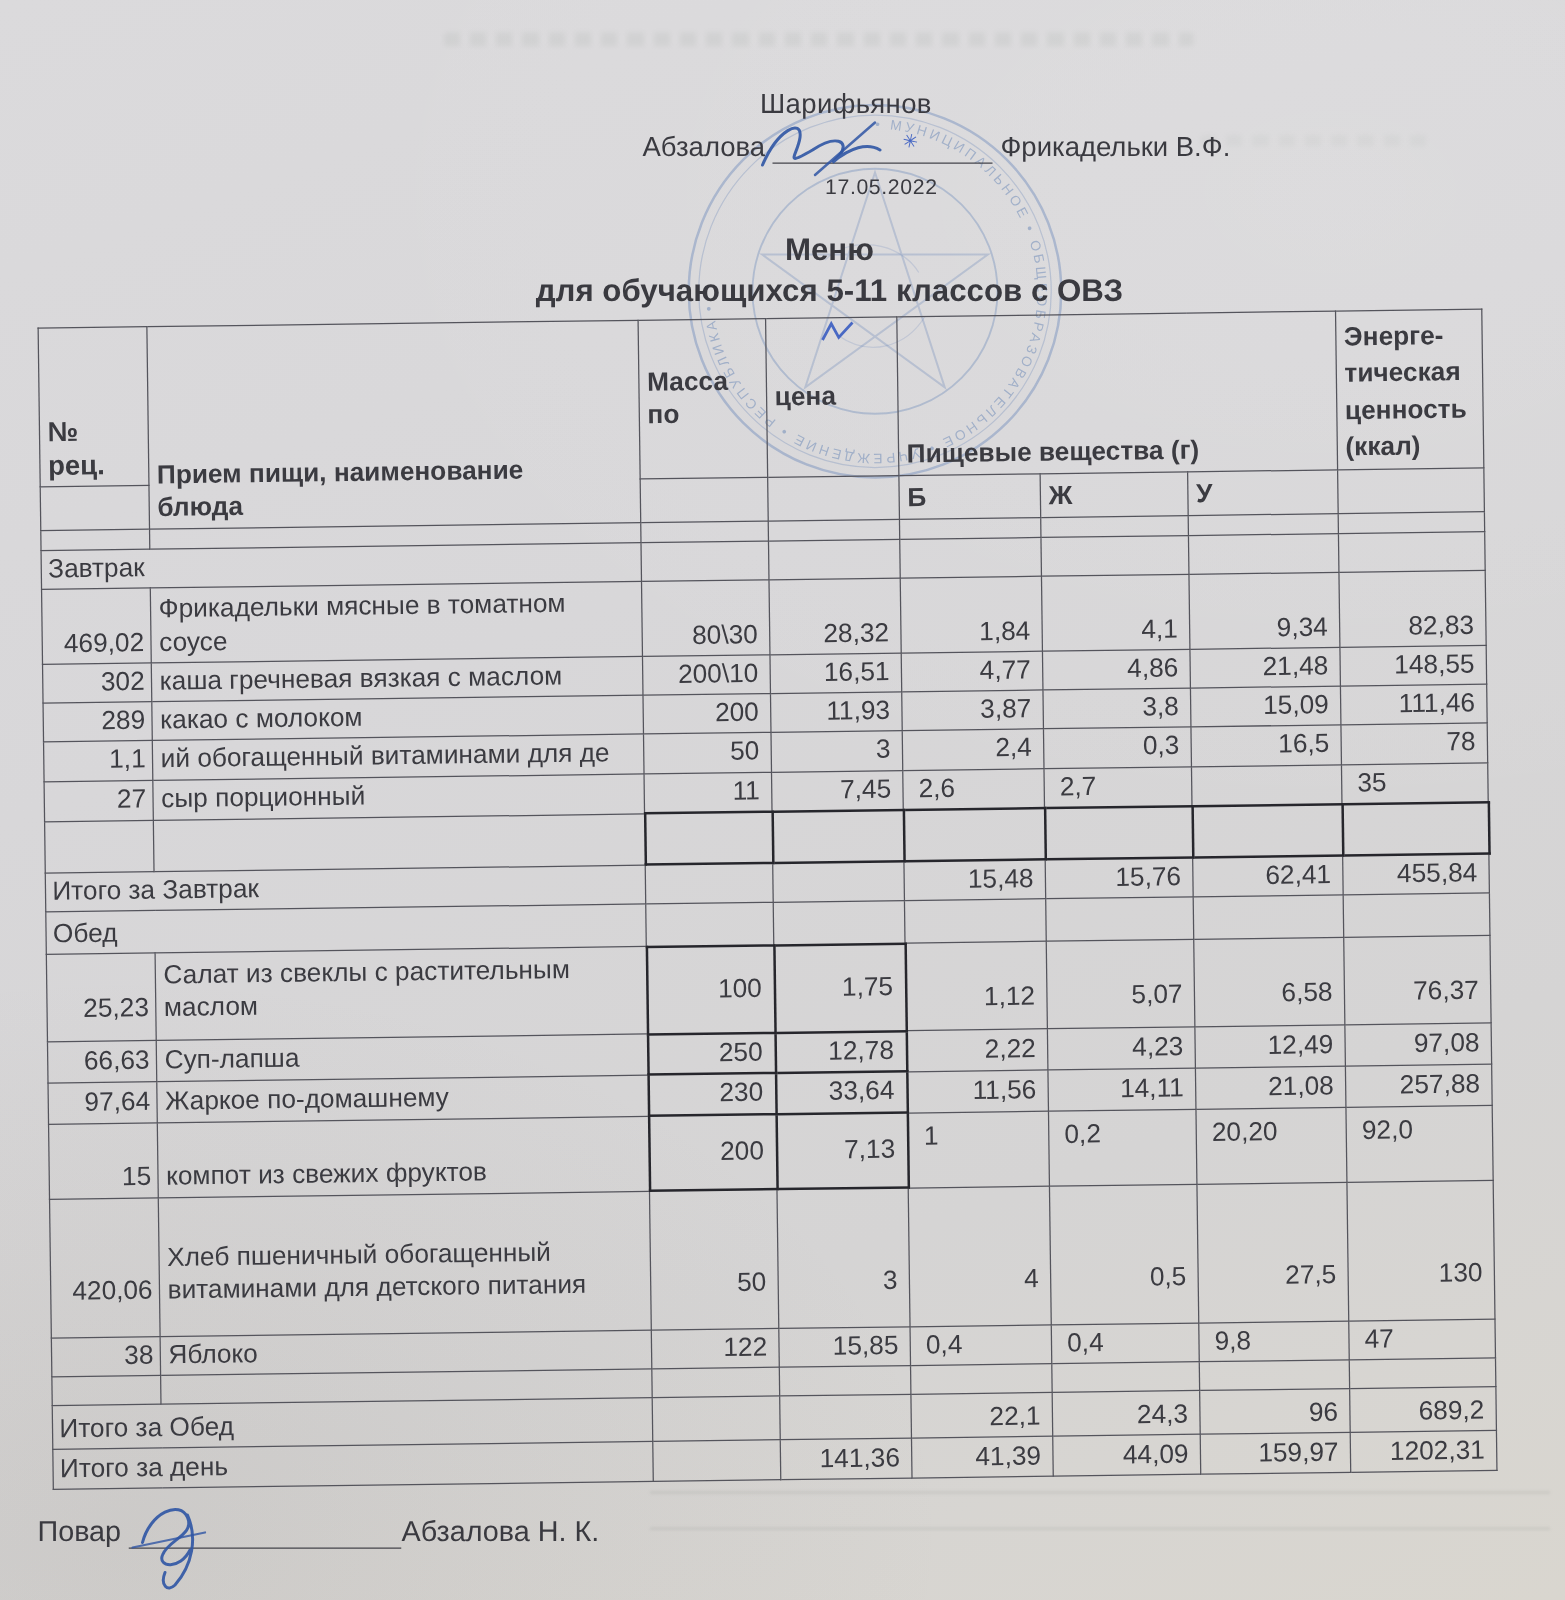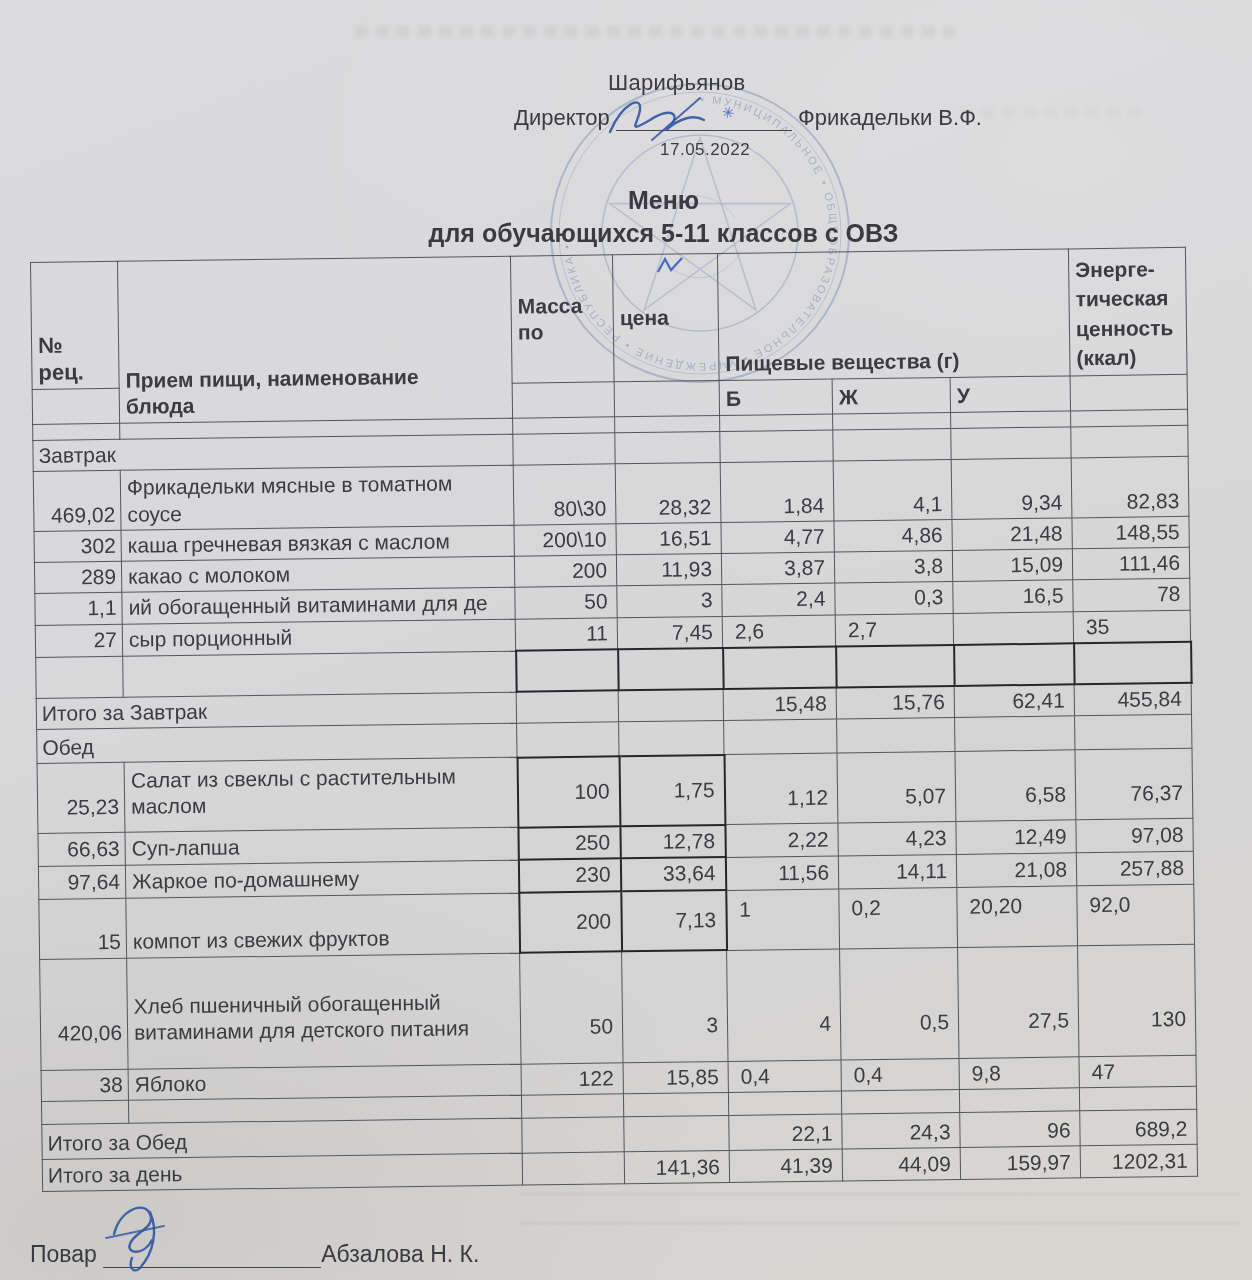--- a/index.html
+++ b/index.html
@@ -38,21 +38,21 @@
   td.num{text-align:right;padding-right:5px;}
   td.dish{text-align:left;white-space:pre-line;}
   td.dish.clip{white-space:nowrap;}
   td.val{text-align:right;padding-right:9px;}
   td.val.left{text-align:left;padding-left:12px;}
   td.vtop{vertical-align:top;padding-top:6px;}
   td.lbl{text-align:left;padding-left:5px;}
   td.mbox{border:2.6px solid #26262c;vertical-align:middle;}
   td.thick{border:2.8px solid #26262c;}
   
-  .f-line{left:30px;top:1212px;font-size:23px;margin-top:29px;}
+  .f-line{left:30px;top:1212px;font-size:23px;}
   
   .ghost{position:absolute;filter:blur(2.2px);opacity:.30;border-radius:3px;
     background:repeating-linear-gradient(90deg,rgba(115,128,118,.30) 0 13px,transparent 13px 21px);}
   .ghost-line{position:absolute;filter:blur(1.4px);opacity:.20;background:#8a8f8a;height:2px;}
   svg{display:block;}
 </style>
 </head>
 <body>
 
 <div id="page">
@@ -75,21 +75,21 @@
     <path d="M180,80 L235.8,251.9 L89.7,145.6 L270.3,145.6 L124.2,251.9 Z" fill="none" stroke="#5a7cb4" stroke-width="1.6" opacity="0.30"></path>
     <path d="M140,150 C160,130 200,135 215,160 M150,210 C175,228 205,220 220,195" fill="none" stroke="#5a7cb4" stroke-width="1" opacity="0.22"></path>
   </svg>
   <span class="abs stamp-mark" style="left:722px;top:104px;transform:rotate(12deg);">✳</span>
   <svg class="abs" style="left:655px;top:253px;" width="32" height="26">
     <path d="M3,19 L10,6 L16,17 L27,5" fill="none" stroke="#2f55c0" stroke-width="2.2" opacity="0.85"></path>
   </svg>
 
   <div class="abs h-approve">Шарифьянов</div>
   <div class="abs h-director">
-    <span>Директор</span>
+    <span>Абзалова</span>
     <span class="uline" style="width:176px;"></span>
     <span>Фрикадельки В.Ф.</span>
   </div>
   <svg class="abs" style="left:596px;top:88px;" width="210" height="62">
     <path d="M14,44 C26,16 46,6 44,22 C42,36 30,46 54,32 C72,20 84,24 76,36 L70,42 C84,30 98,26 108,32" fill="none" stroke="#2f55a4" stroke-width="2.4" opacity="0.9" stroke-linecap="round"></path>
     <path d="M56,52 L104,10" fill="none" stroke="#2f55a4" stroke-width="2" opacity="0.85" stroke-linecap="round"></path>
   </svg>
   <div class="abs h-date">17.05.2022</div>
   <div class="abs h-title">Меню</div>
   <div class="abs h-sub">для обучающихся 5-11 классов с ОВЗ</div>

